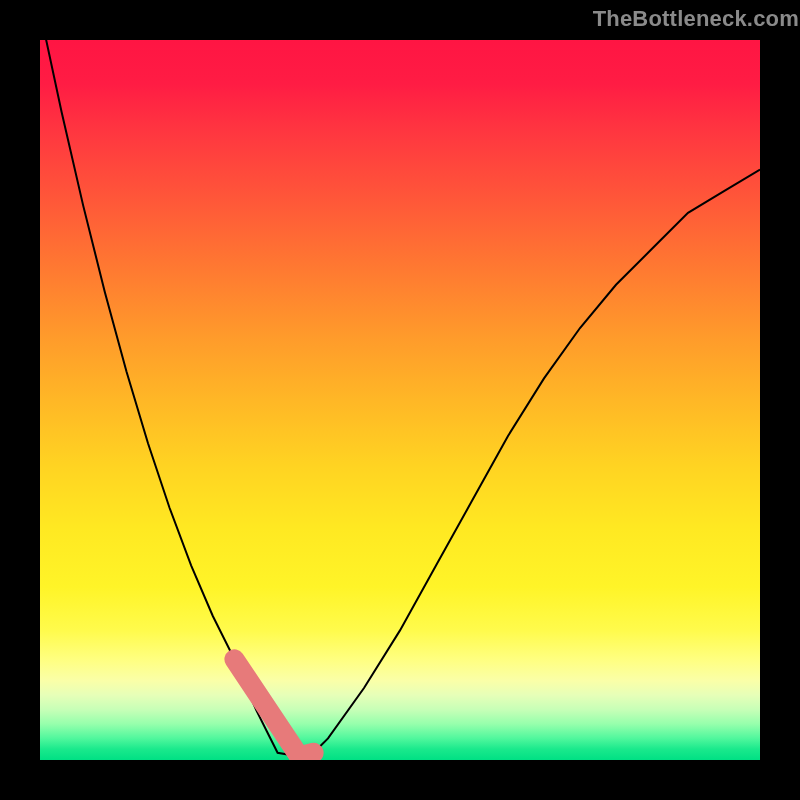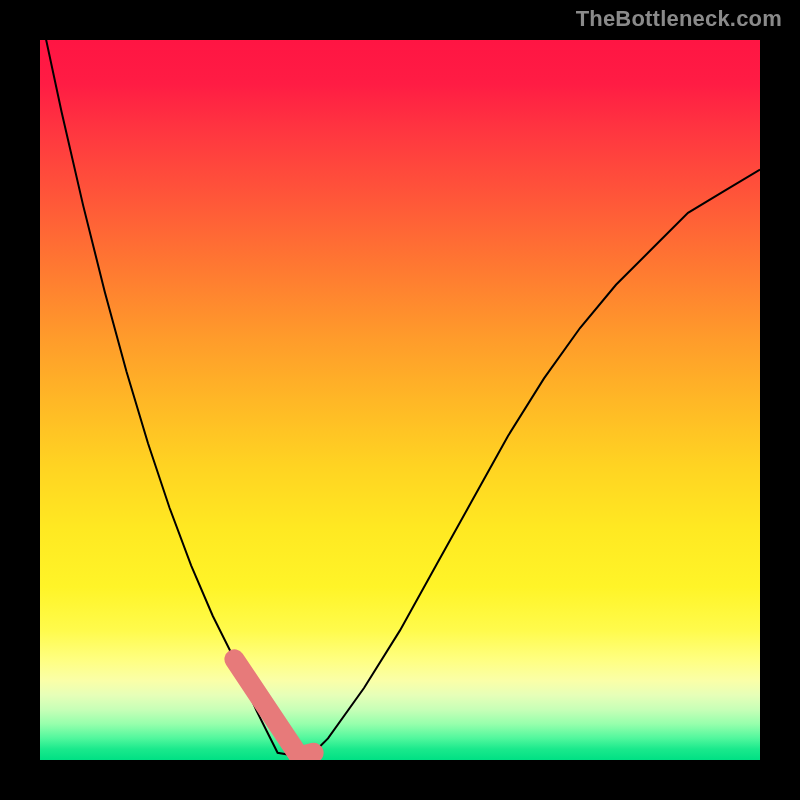--- a/index.html
+++ b/index.html
@@ -69,21 +69,21 @@
   .thick-soft {
     fill: none;
     stroke: #e77a7a;
     stroke-width: 20;
     stroke-linecap: round;
     stroke-linejoin: round;
   }
   .watermark {
     position: absolute;
     top: 6px;
-    right: 18px;
+    right: 1px;
     font-family: Arial, Helvetica, sans-serif;
     font-size: 22px;
     font-weight: 600;
     color: #8a8a8a;
     letter-spacing: 0.2px;
     text-align: right;
   }
 </style>
 </head>
 <body>

